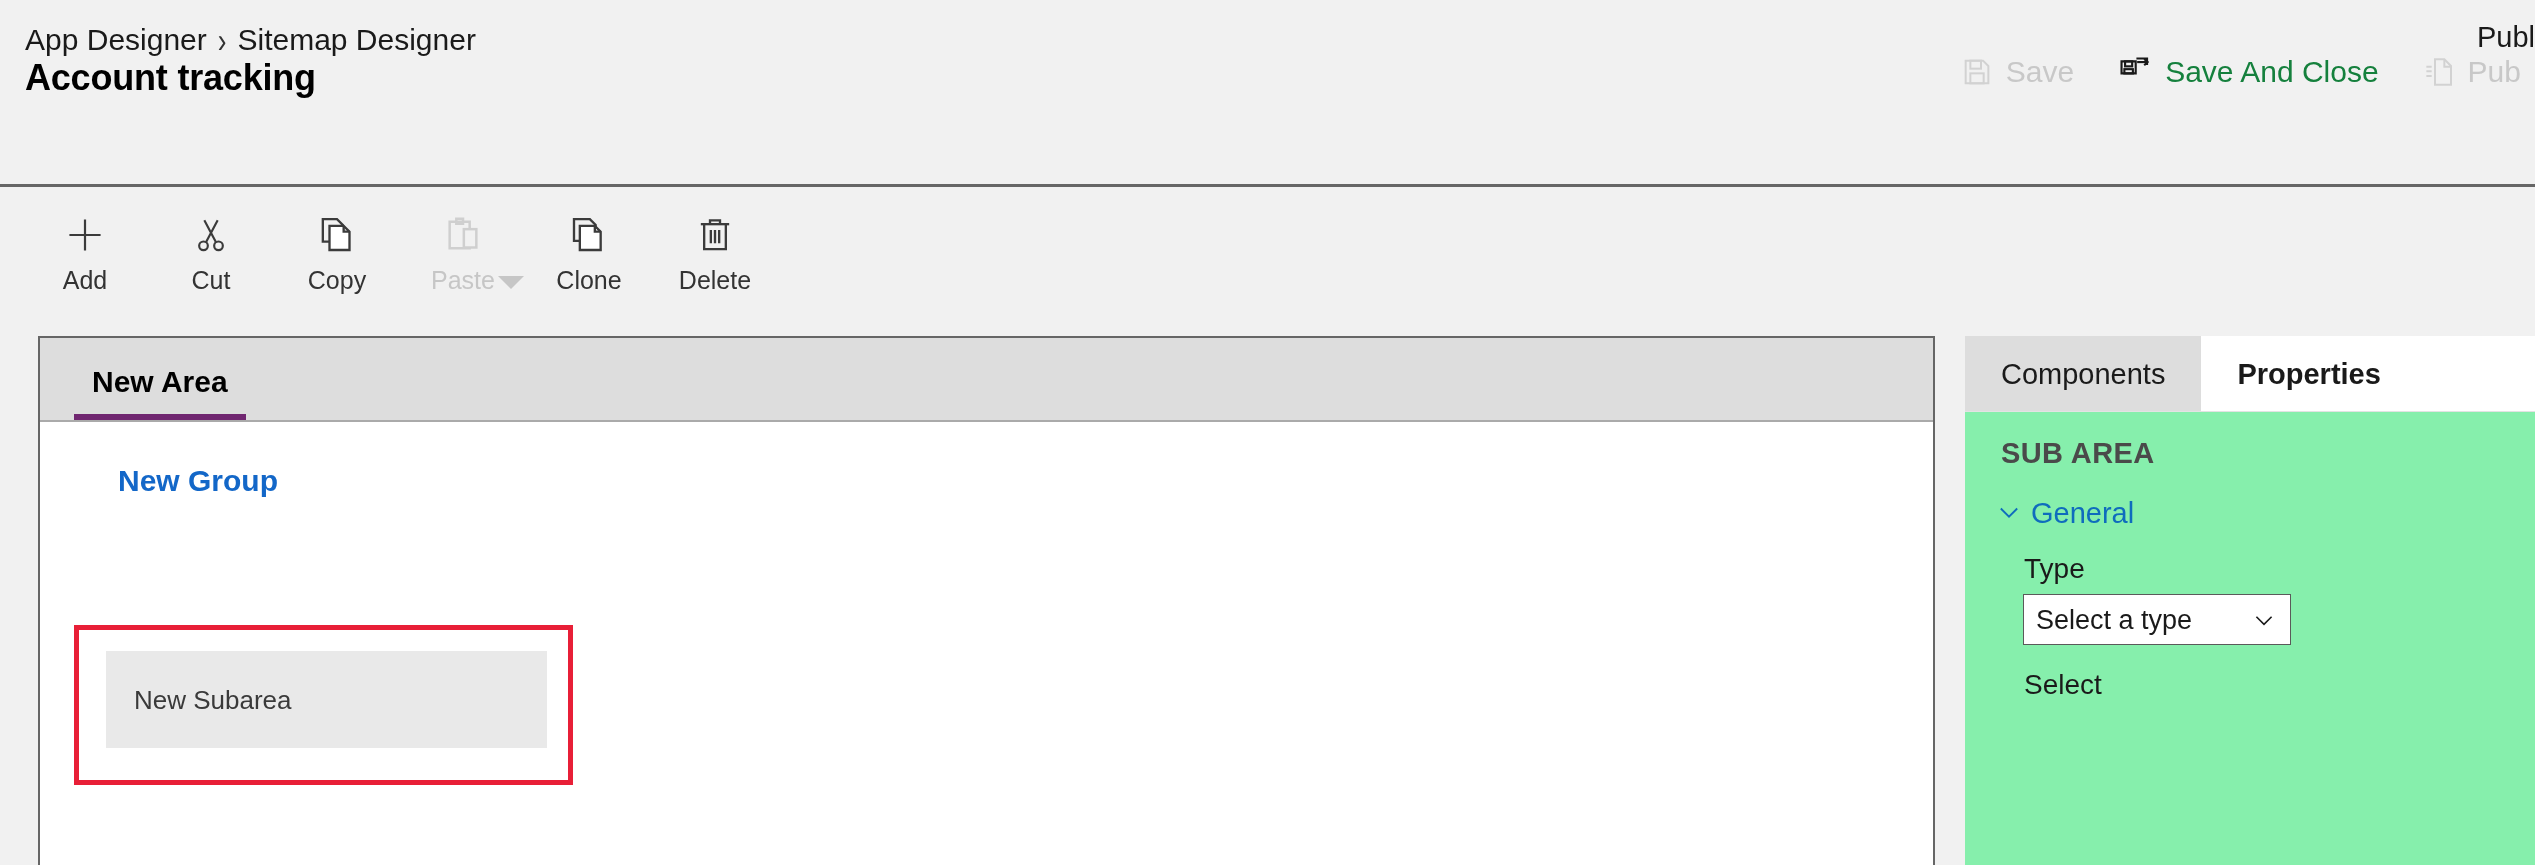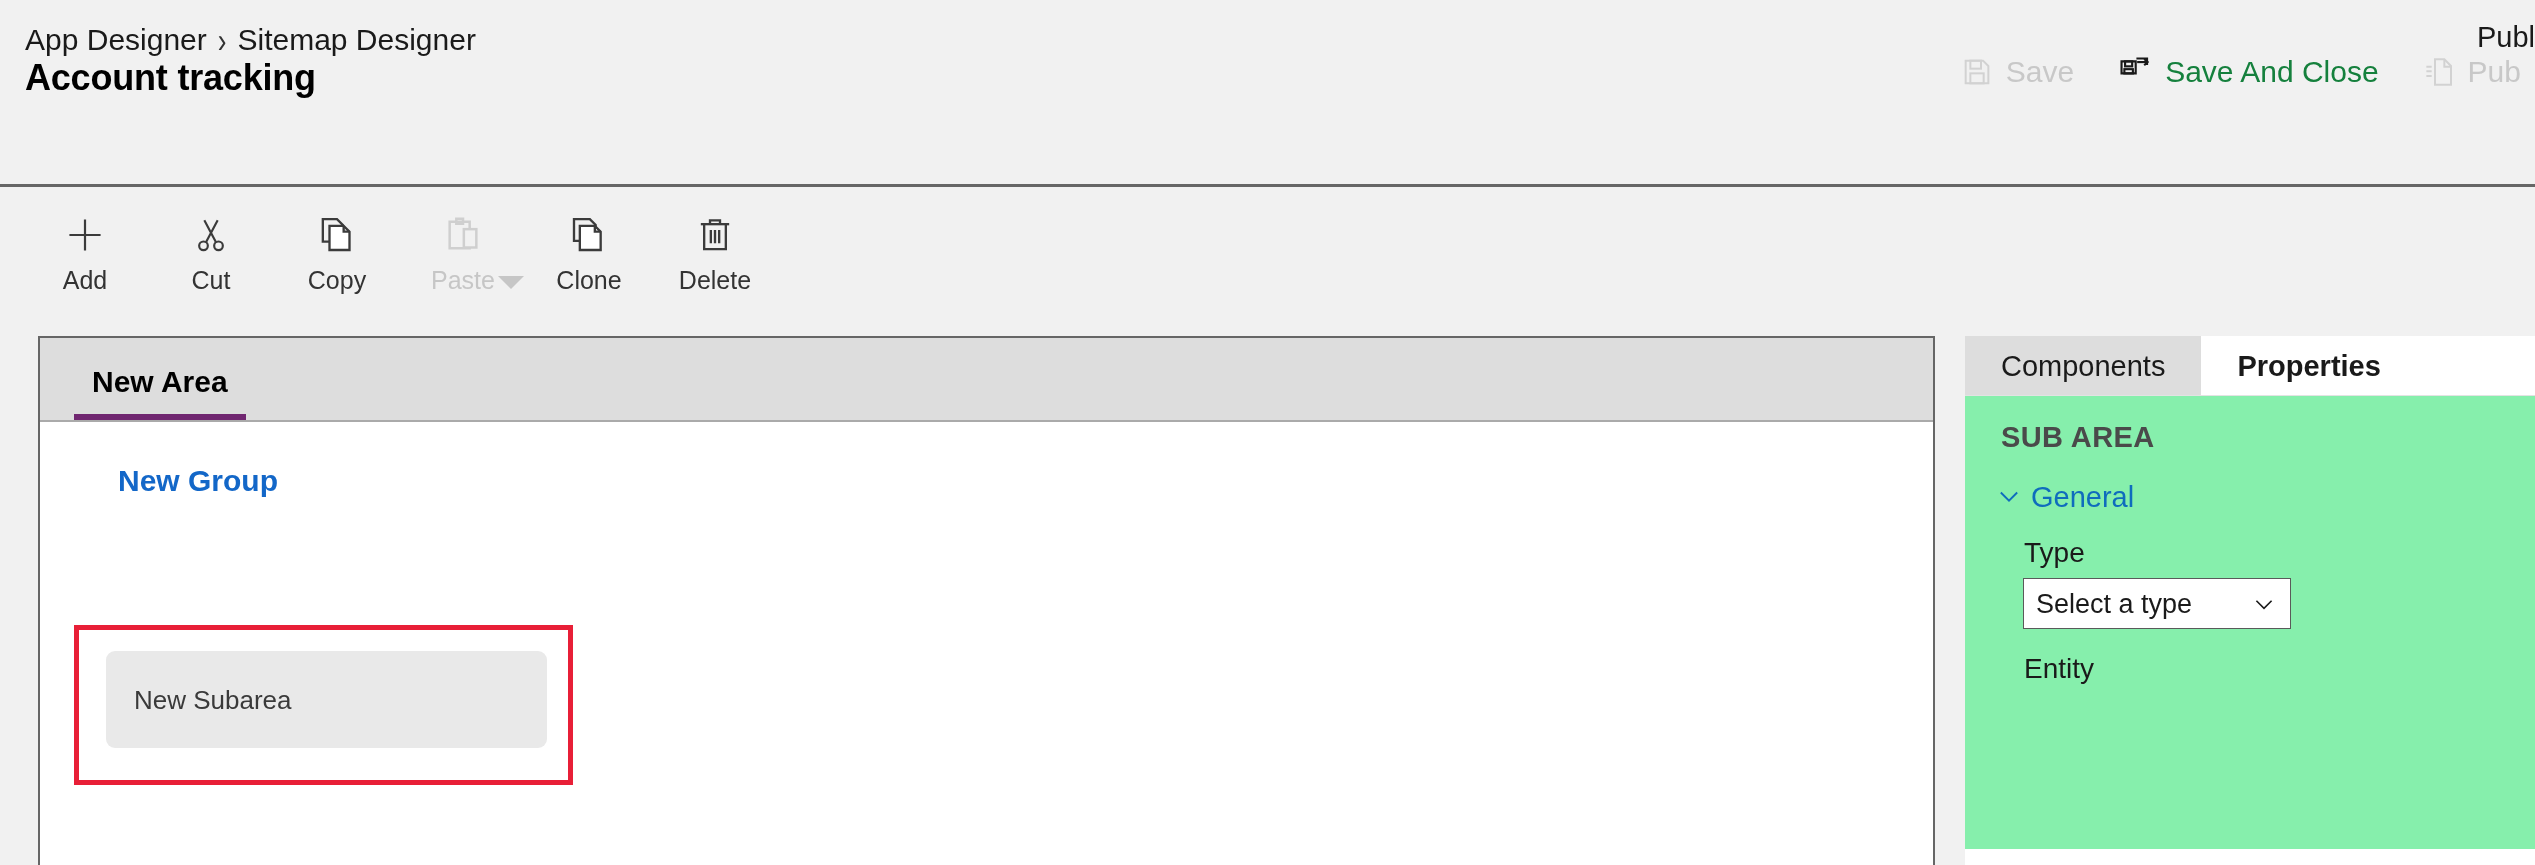--- a/index.html
+++ b/index.html
@@ -219,21 +219,20 @@
     position: absolute;
     left: 27px;
     top: 21px;
     width: 441px;
     height: 97px;
     background: #e9e9e9;
     display: flex;
     align-items: center;
     padding-left: 28px;
     cursor: pointer;
-    border-radius: 9px;
   }
   #subarea-tile .tile-label {
     font-size: 26px;
     color: #3a3a3a;
     white-space: nowrap;
     line-height: 32px;
   }
 
   
   #props-panel {
@@ -241,21 +240,21 @@
     left: 1965px;
     top: 336px;
     width: 570px;
     height: 529px;
     background: #ffffff;
   }
 
   #props-tabstrip {
     display: flex;
     align-items: stretch;
-    height: 60px;
+    height: 76px;
     background: #ffffff;
     border-bottom: 1px solid #e3e3e3;
   }
   .props-tab {
     display: flex;
     align-items: center;
     justify-content: center;
     padding: 0 36px;
     font-size: 29px;
     color: #1a1a1a;
@@ -513,16 +512,16 @@
 
     <div id="type-select-wrap">
       <span class="sel-text">Select a type</span>
       <span class="sel-caret">
         <svg width="26" height="26" viewBox="0 0 24 24" fill="none" stroke="#1a1a1a" stroke-width="1.5">
           <path d="M5 9l7 7 7-7"></path>
         </svg>
       </span>
     </div>
 
-    <div class="field-label" id="entity-label">Entity</div>
+    <div class="field-label" id="entity-label">Select</div>
 
   </div>
 </div>
 
 </body></html>

